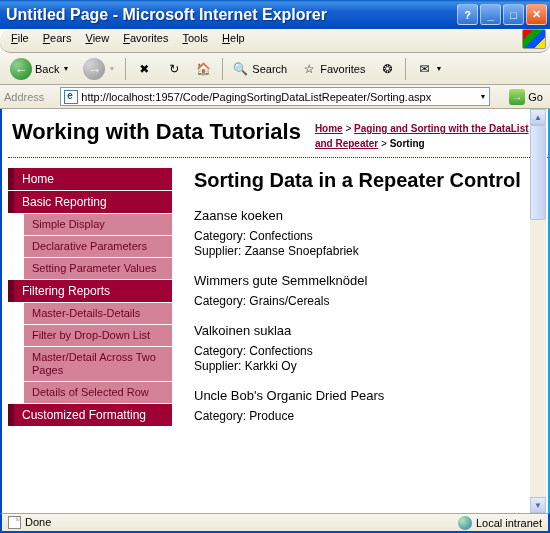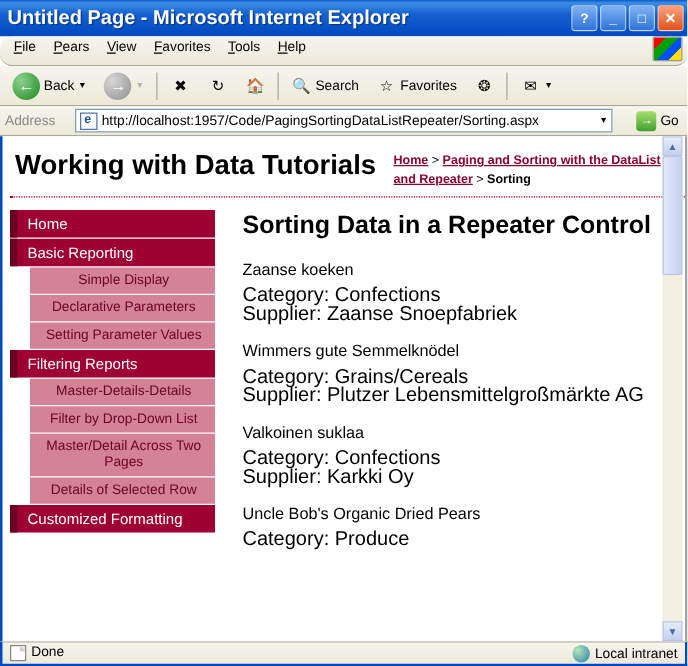--- a/index.html
+++ b/index.html
@@ -30,39 +30,39 @@
   .drop-arrow.dis { color: #b0b0b0; }
   
   .addrbar { height: 24px; background: linear-gradient(to bottom,#f6f5ee,#ece9d8); border-bottom: 1px solid #aca899; display: flex; align-items: center; padding: 0 4px; gap: 16px; }
   .addr-label { color: #888; font-size: 11px; }
   .addr-input { flex: 1; height: 19px; border: 1px solid #7f9db9; background: #fff; font-size: 11px; padding: 0 3px; display: flex; align-items: center; gap: 3px; }
   .addr-icon { width: 14px; height: 14px; background: #fff; border: 1px solid #5078a8; position: relative; }
   .addr-icon::after { content:"e"; color: #2050a0; font-size: 10px; font-weight: bold; position: absolute; top:-1px; left:2px; }
   .go-btn { display: flex; align-items: center; gap: 3px; padding: 1px 3px; }
   .go-ico { width: 16px; height: 16px; border-radius: 3px; background: linear-gradient(to bottom,#a6df6f,#3fa02f); display:flex; align-items:center; justify-content:center; color:#fff; font-size:10px; }
   
-  .content { position: relative; height: 404px; border-left: 2px solid #0049c1; border-right: 2px solid #a3a3a3; background: #fff; overflow: hidden; }
+  .content { position: relative; height: 404px; border-left: 2px solid #0049c1; border-right: 2px solid #0ea5e9; background: #fff; overflow: hidden; }
   .page-wrap { height: 100%; overflow: hidden; padding: 6px 0 0 6px; }
   
   .page-header { display: flex; align-items: flex-start; padding: 4px 10px 6px 4px; border-bottom: 1px dotted #b00020; }
   .page-title { font-family: "Trebuchet MS", Verdana, sans-serif; font-size: 22px; font-weight: bold; color: #000; flex: 0 0 auto; padding-right: 14px; }
   .breadcrumb { font-size: 10px; line-height: 15px; color: #000; padding-top: 2px; }
   .breadcrumb a { color: #8a0030; font-weight: bold; text-decoration: underline; }
   
   .body-row { display: flex; margin-top: 10px; height: 340px; }
   
   .sidebar { width: 164px; flex: 0 0 164px; font-family: "Trebuchet MS", Verdana, sans-serif; }
   .nav-cat { background: #9e0033; color: #fff; padding: 4px 8px; font-size: 12px; border-left: 6px solid #6b0023; margin-bottom: 1px; }
   .nav-cat.first { border-top-left-radius: 0; }
-  .nav-item { background: #d48298; color: #6b0023; padding: 4px 6px 4px 8px; font-size: 11px; margin-left: 16px; margin-bottom: 1px; line-height: 13px; text-align: center; }
+  .nav-item { background: #d48298; color: #6b0023; padding: 4px 6px 4px 8px; font-size: 11px; margin-left: 16px; margin-bottom: 1px; line-height: 13px; }
   
   .main { flex: 1; padding: 0 10px 0 22px; font-family: "Trebuchet MS", Verdana, sans-serif; color: #000; }
   .main h1 { font-size: 20px; font-weight: bold; margin-bottom: 16px; line-height: 24px; }
   .prod-name { font-size: 13px; font-weight: normal; margin-top: 14px; }
-  .prod-line { font-size: 16px; margin-top: 6px; line-height: 15px; }
+  .prod-line { font-size: 12px; margin-top: 6px; line-height: 15px; }
   
   .scrollbar { position: absolute; right: 2px; top: 0; bottom: 0; width: 16px; background: #f1efe2; display: flex; flex-direction: column; }
   .sb-btn { height: 16px; background: linear-gradient(to bottom,#e6ecfb,#c2d0ef); border: 1px solid #b4c3e6; display:flex; align-items:center; justify-content:center; font-size:8px; color:#4a6aa5; }
   .sb-track { flex: 1; position: relative; }
   .sb-thumb { position: absolute; left: 0; right: 0; top: 0; height: 95px; background: linear-gradient(to right,#e2e9fa,#c4d2ef); border: 1px solid #b4c3e6; border-radius: 2px; }
   
   .statusbar { height: 20px; background: linear-gradient(to bottom,#f6f5ee,#ece9d8); border-top: 1px solid #aca899; border-left: 2px solid #0049c1; border-right: 2px solid #0049c1; border-bottom: 2px solid #0049c1; display: flex; align-items: center; padding: 0 6px; justify-content: space-between; font-size: 11px; }
   .status-left { display:flex; align-items:flex-start; gap:4px; }
   .status-right { display:flex; align-items:center; gap:4px;padding-left:48px; }
   .doc-ico { width:13px; height:13px; background:#fff; border:1px solid #888; position:relative; }
@@ -179,21 +179,20 @@
         <h1>Sorting Data in a Repeater Control</h1>
 
         <div>
           <div class="prod-name">Zaanse koeken</div>
           <div class="prod-line">Category: Confections</div>
           <div class="prod-line" style="margin-top:0">Supplier: Zaanse Snoepfabriek</div>
         </div>
         <div>
           <div class="prod-name">Wimmers gute Semmelknödel</div>
           <div class="prod-line">Category: Grains/Cereals</div>
-          <div class="prod-line" style="margin-top:0">Supplier: Plutzer Lebensmittelgroßmärkte AG</div>
         </div>
         <div>
           <div class="prod-name">Valkoinen suklaa</div>
           <div class="prod-line">Category: Confections</div>
           <div class="prod-line" style="margin-top:0">Supplier: Karkki Oy</div>
         </div>
         <div>
           <div class="prod-name">Uncle Bob's Organic Dried Pears</div>
           <div class="prod-line">Category: Produce</div>
         </div>

